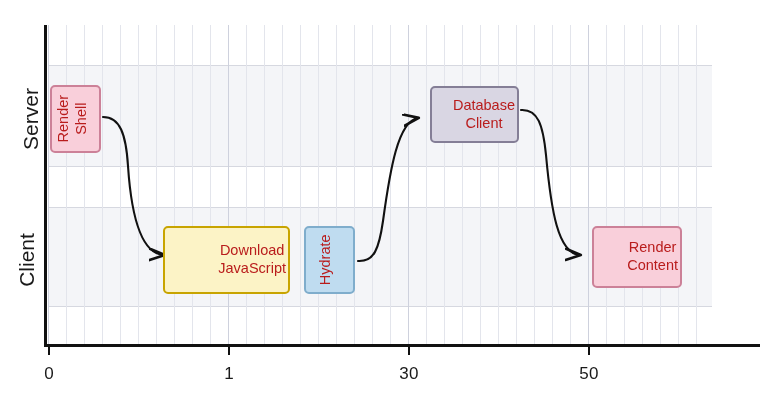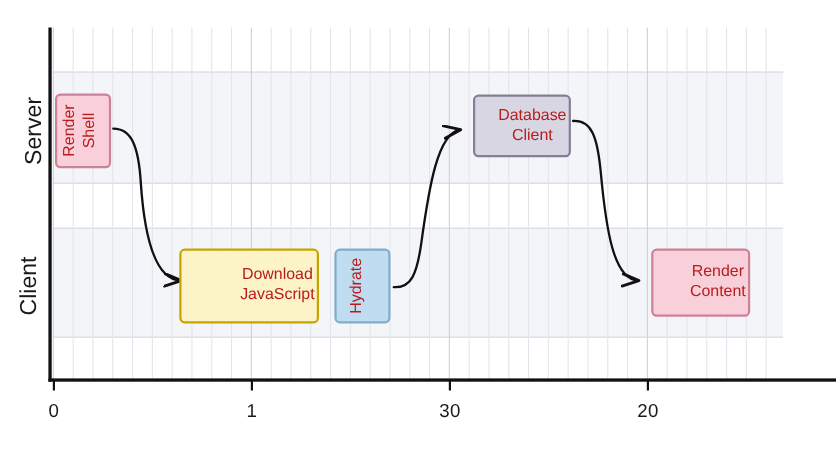--- a/index.html
+++ b/index.html
@@ -202,18 +202,18 @@
   <div class="axis-x"></div>
 
   <div class="tick" style="left:48px;"></div>
   <div class="tick" style="left:228px;"></div>
   <div class="tick" style="left:408px;"></div>
   <div class="tick" style="left:588px;"></div>
 
   <div class="tick-label" style="left:29px;">0</div>
   <div class="tick-label" style="left:209px;">1</div>
   <div class="tick-label" style="left:389px;">30</div>
-  <div class="tick-label" style="left:569px;">20</div>
+  <div class="tick-label" style="left:569px;">50</div>
 
   <div class="row-label" style="top:107px;"><span>Server</span></div>
   <div class="row-label" style="top:248px;"><span>Client</span></div>
 
 </div>
 
 </body></html>

